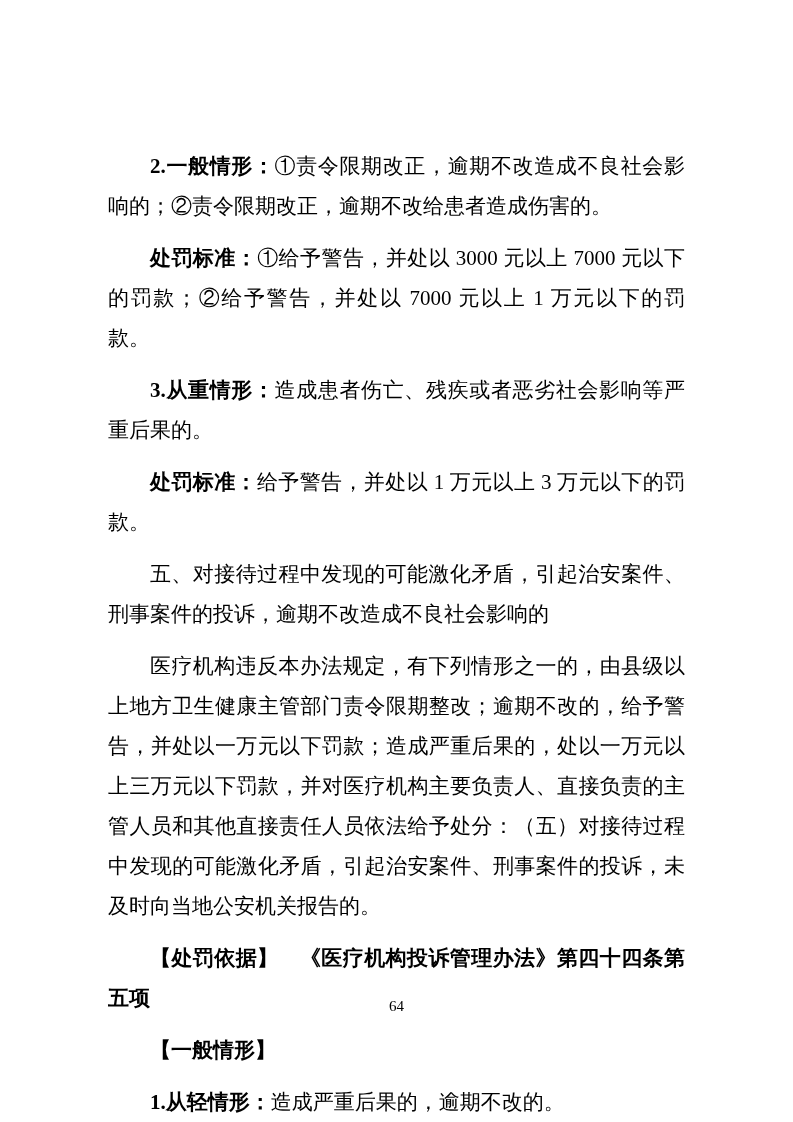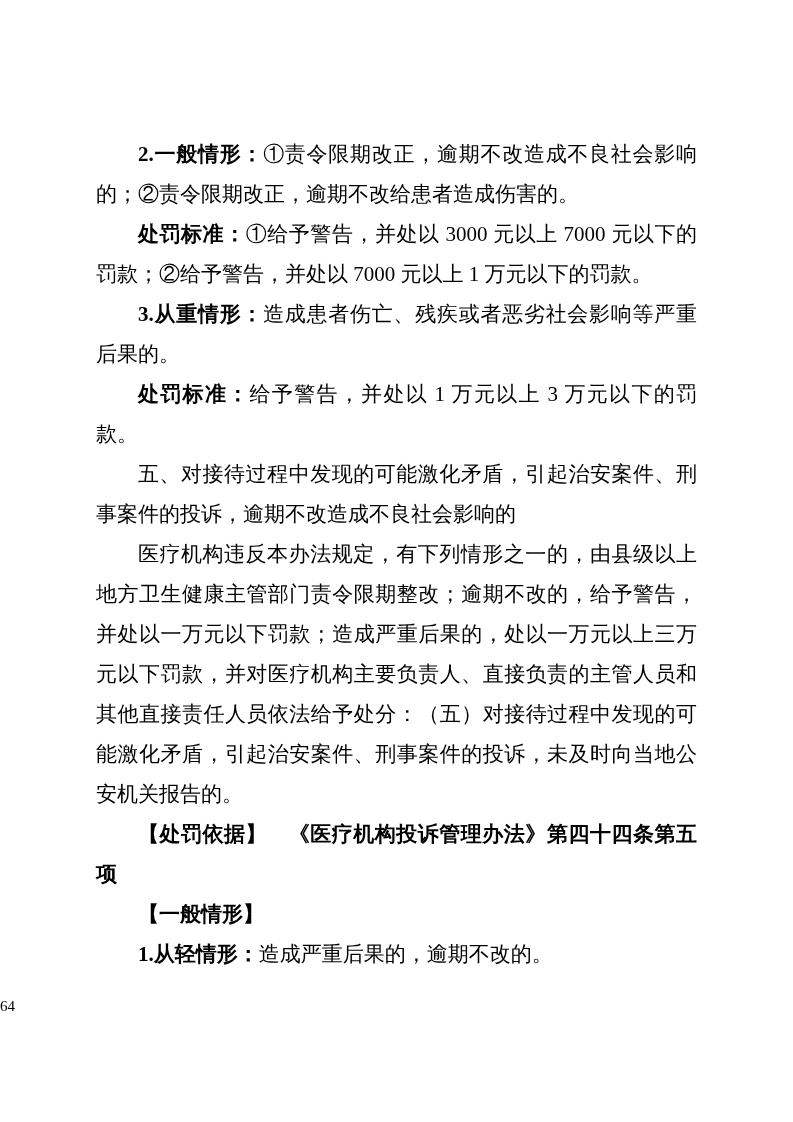--- a/index.html
+++ b/index.html
@@ -15,40 +15,40 @@
     font-family: "Liberation Serif", "DejaVu Serif", serif;
     color: #000000;
   }
   .doc-content {
     position: absolute;
     left: 96px;
     top: 134px;
     width: 601px;
   }
   .para {
-    margin: 0;
+    margin: 12px;
     padding: 0;
     font-size: 21px;
     line-height: 40px;
     text-align: justify;
     text-indent: 2em;
     word-break: break-all;
   }
   .para .label {
     font-weight: bold;
   }
   .para.heading-bold .label {
     font-weight: bold;
   }
   .page-number {
     position: absolute;
     top: 996px;
     left: 0;
     width: 100%;
-    text-align: left;
+    text-align: center;
     font-size: 15px;
     line-height: 20px;
     color: #000000;
   }
 </style>
 </head>
 <body>
 
 <div class="doc-content">
 

